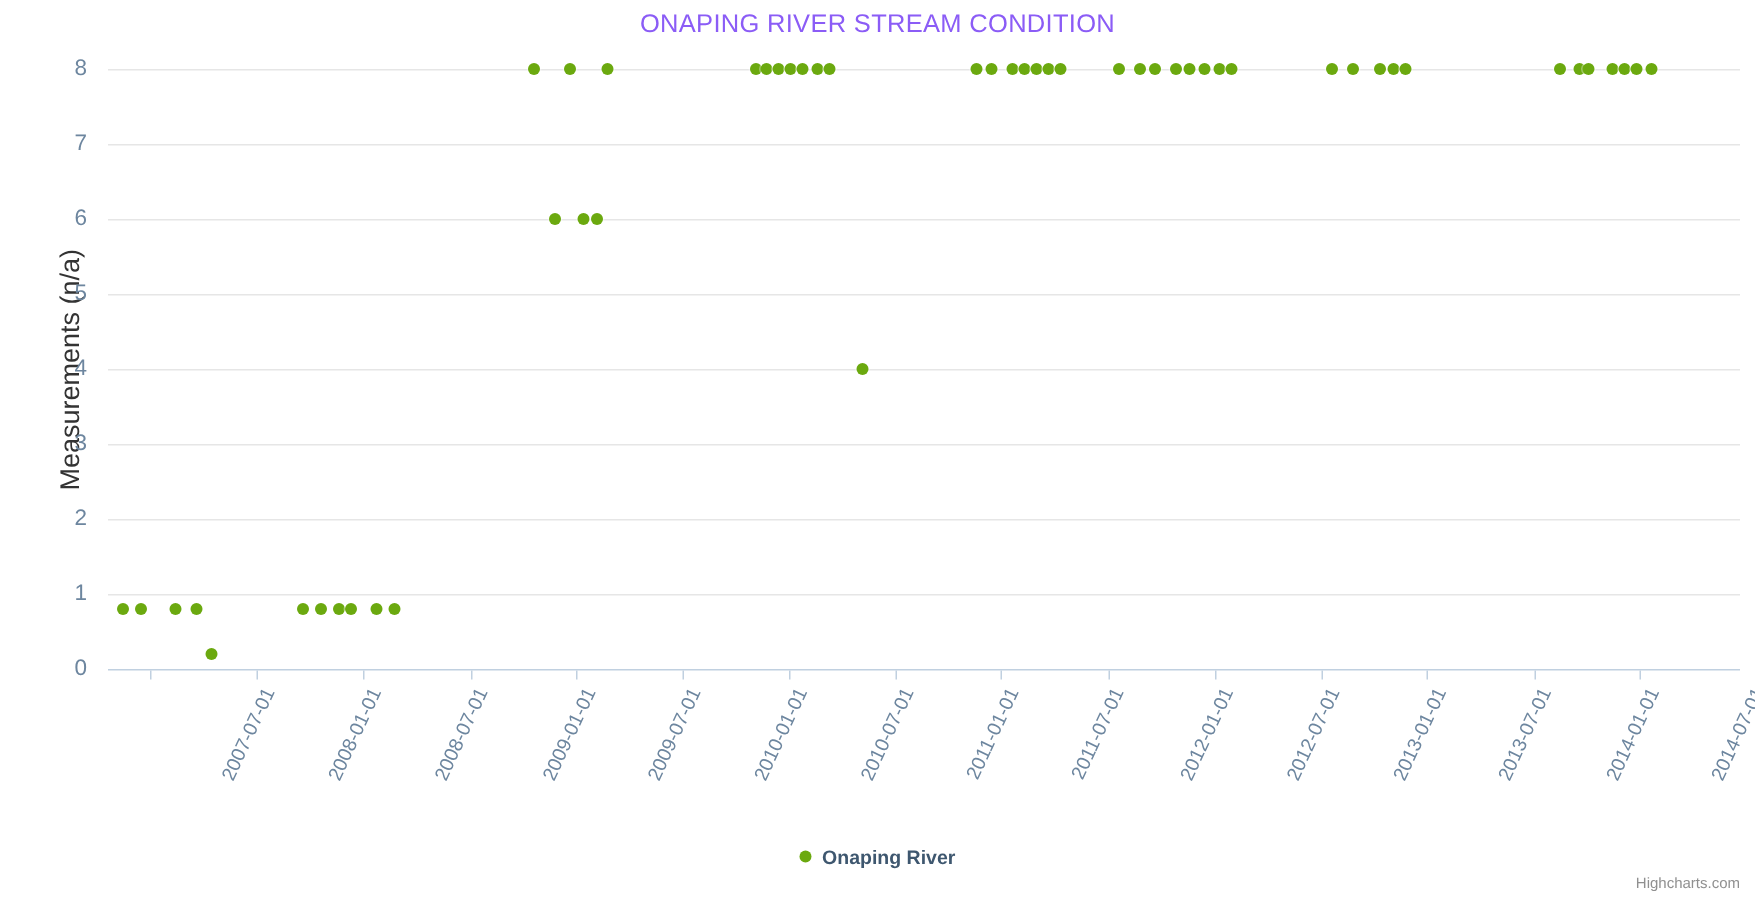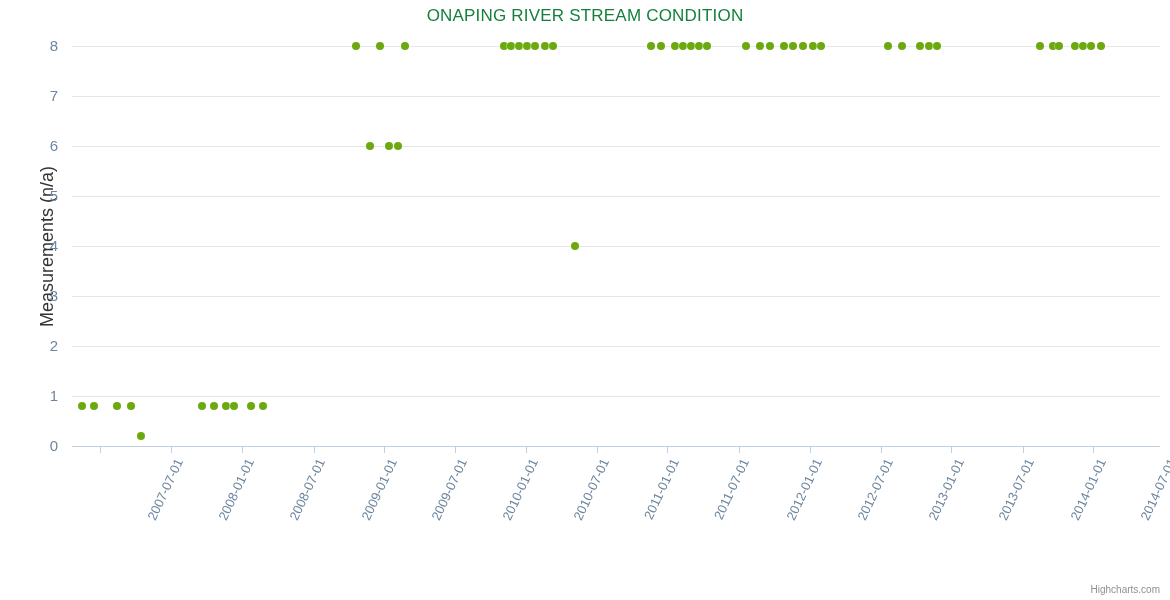--- a/index.html
+++ b/index.html
@@ -18,21 +18,21 @@
     background: #ffffff;
     overflow: hidden;
   }
   #chart-title {
     position: absolute;
     left: 0;
     top: 6px;
     width: 1170px;
     text-align: center;
     font-size: 17px;
-    color: #15803d;
+    color: #8b5cf6;
     letter-spacing: 0.2px;
     font-weight: normal;
     white-space: nowrap;
   }
   #y-axis-title {
     position: absolute;
     left: -153px;
     top: 236px;
     width: 400px;
     transform: rotate(-90deg);
@@ -248,16 +248,19 @@
       <div class="point" style="left: 865.04px; top: 0px; background: rgb(107, 169, 15);"></div>
       <div class="point" style="left: 968.363px; top: 0px; background: rgb(107, 169, 15);"></div>
       <div class="point" style="left: 981.181px; top: 0px; background: rgb(107, 169, 15);"></div>
       <div class="point" style="left: 987.396px; top: 0px; background: rgb(107, 169, 15);"></div>
       <div class="point" style="left: 1002.93px; top: 0px; background: rgb(107, 169, 15);"></div>
       <div class="point" style="left: 1011.09px; top: 0px; background: rgb(107, 169, 15);"></div>
       <div class="point" style="left: 1018.86px; top: 0px; background: rgb(107, 169, 15);"></div>
       <div class="point" style="left: 1028.57px; top: 0px; background: rgb(107, 169, 15);"></div>
     </div>
 
+  <div id="legend">
+    <span class="legend-dot"></span><span class="legend-label">Onaping River</span>
+  </div>
 
   <div id="credits">Highcharts.com</div>
 
 </div>
 
 </body></html>

